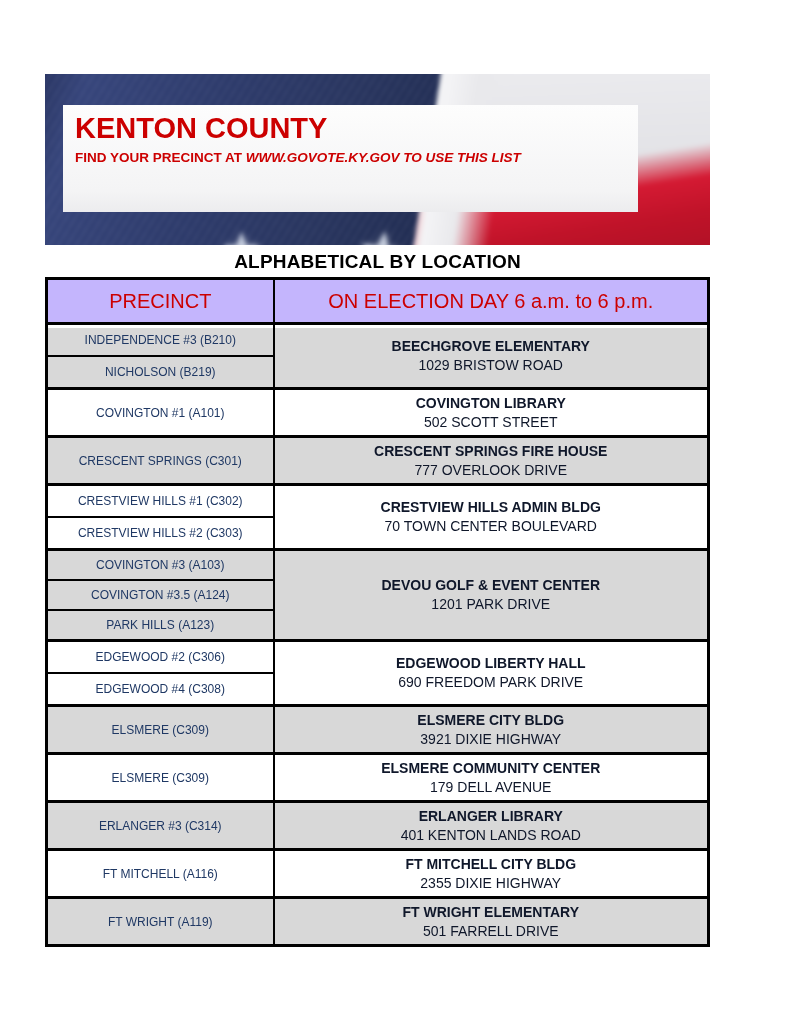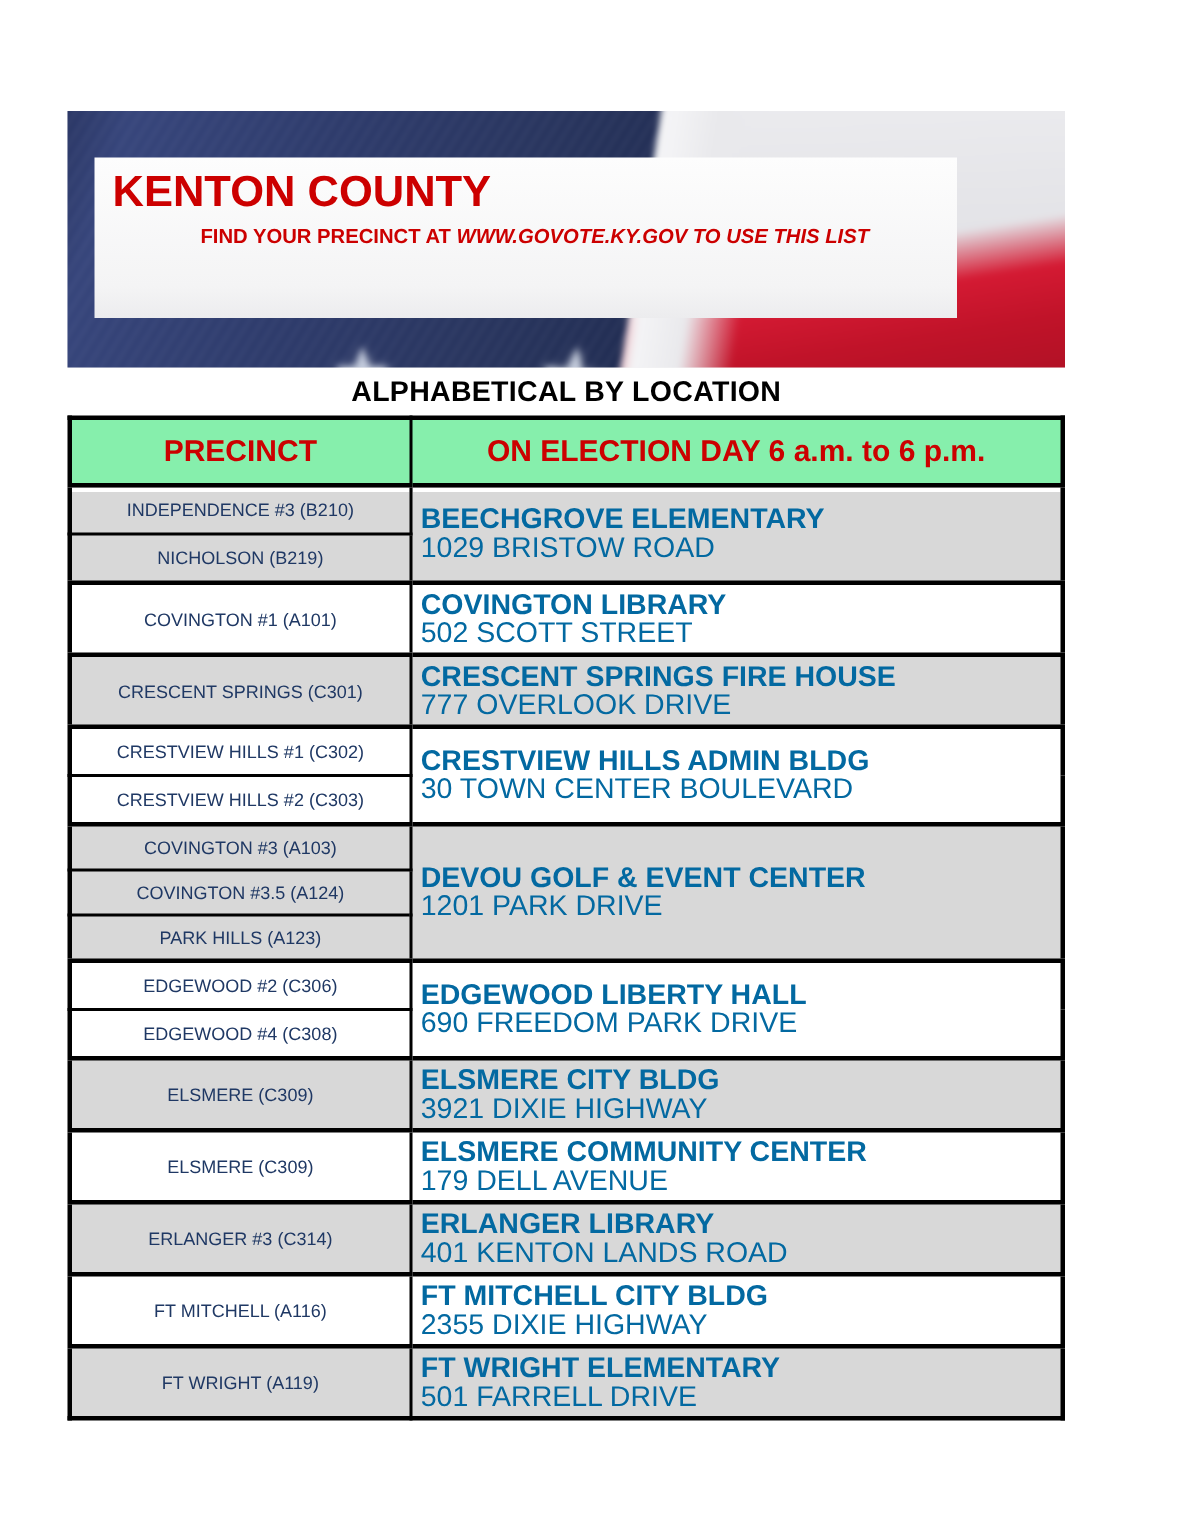--- a/index.html
+++ b/index.html
@@ -37,43 +37,43 @@
   .star-1{left:27%;bottom:-20px;}
   .star-2{left:47%;bottom:-26px;font-size:56px;transform:rotate(8deg);}
   .star-3{left:5%;top:42%;font-size:26px;opacity:.45;}
 
   .title-box{
     position:absolute;left:18px;top:31px;width:575px;height:107px;
     background:linear-gradient(180deg,#fdfdfd 0%,#f4f4f5 80%,#ececee 100%);
     padding:7px 0 0 12px;box-sizing:border-box;
   }
   .title-line{color:#cc0000;font-weight:bold;font-size:29px;line-height:33px;letter-spacing:0;}
-  .subtitle{color:#cc0000;font-weight:bold;font-size:13.5px;margin-top:5px;white-space:nowrap;text-align:center;}
+  .subtitle{color:#cc0000;font-weight:bold;font-size:13.5px;margin-top:5px;white-space:nowrap;}
   .subtitle .it{font-style:italic;}
 
   
   .alpha-heading{
     position:absolute;left:45px;top:251px;width:665px;text-align:center;
     color:#000000;font-weight:bold;font-size:19px;letter-spacing:0.2px;
   }
 
   
   table.locations{
     position:absolute;left:45px;top:277px;width:665px;
     border-collapse:collapse;table-layout:fixed;
   }
   table.locations,table.locations th,table.locations td{border:2px solid #000000;}
   table.locations{border:3px solid #000000;}
-  th.hdr{height:40px;background:#86efac;color:#cc0000;font-weight:bold;font-size:20px;border-bottom:3px solid #000000;}
+  th.hdr{height:40px;background:#c4b5fd;color:#cc0000;font-weight:normal;font-size:20px;border-bottom:3px solid #000000;}
   th.hdr-precinct{border-right:3px solid #000000;}
   td.precinct{
     color:#1f3864;font-size:12px;text-align:center;vertical-align:middle;
     border-right:3px solid #000000;background:#ffffff;padding:0 4px;
   }
-  td.location{color:#0369a1;font-size:19px;text-align:left;vertical-align:middle;background:#ffffff;padding:0 6px;}
+  td.location{color:#0f172a;font-size:14px;text-align:center;vertical-align:middle;background:#ffffff;padding:0 6px;}
   .loc-name{font-weight:bold;line-height:19px;}
   .loc-addr{line-height:19px;}
   tr.group-start td{border-top:3px solid #000000;}
   td.shaded{background:#d8d8d8;}
   tr.seam td{box-shadow:inset 0 3px 0 0 #ffffff;}
   td.h1r{height:45px;}
   td.h2r{height:30px;}
   td.h3r{height:28px;}
 </style>
 </head>
@@ -132,21 +132,21 @@
           <td class="precinct h1r shaded">CRESCENT SPRINGS (C301)</td>
           <td class="location shaded" rowspan="1">
             <div class="loc-name">CRESCENT SPRINGS FIRE HOUSE</div>
             <div class="loc-addr">777 OVERLOOK DRIVE</div>
           </td>
         </tr>
         <tr class="group-start">
           <td class="precinct h2r">CRESTVIEW HILLS #1 (C302)</td>
           <td class="location" rowspan="2">
             <div class="loc-name">CRESTVIEW HILLS ADMIN BLDG</div>
-            <div class="loc-addr">30 TOWN CENTER BOULEVARD</div>
+            <div class="loc-addr">70 TOWN CENTER BOULEVARD</div>
           </td>
         </tr>
         <tr>
           <td class="precinct h2r">CRESTVIEW HILLS #2 (C303)</td>
         </tr>
         <tr class="group-start">
           <td class="precinct h3r shaded">COVINGTON #3 (A103)</td>
           <td class="location shaded" rowspan="3">
             <div class="loc-name">DEVOU GOLF &amp; EVENT CENTER</div>
             <div class="loc-addr">1201 PARK DRIVE</div>

